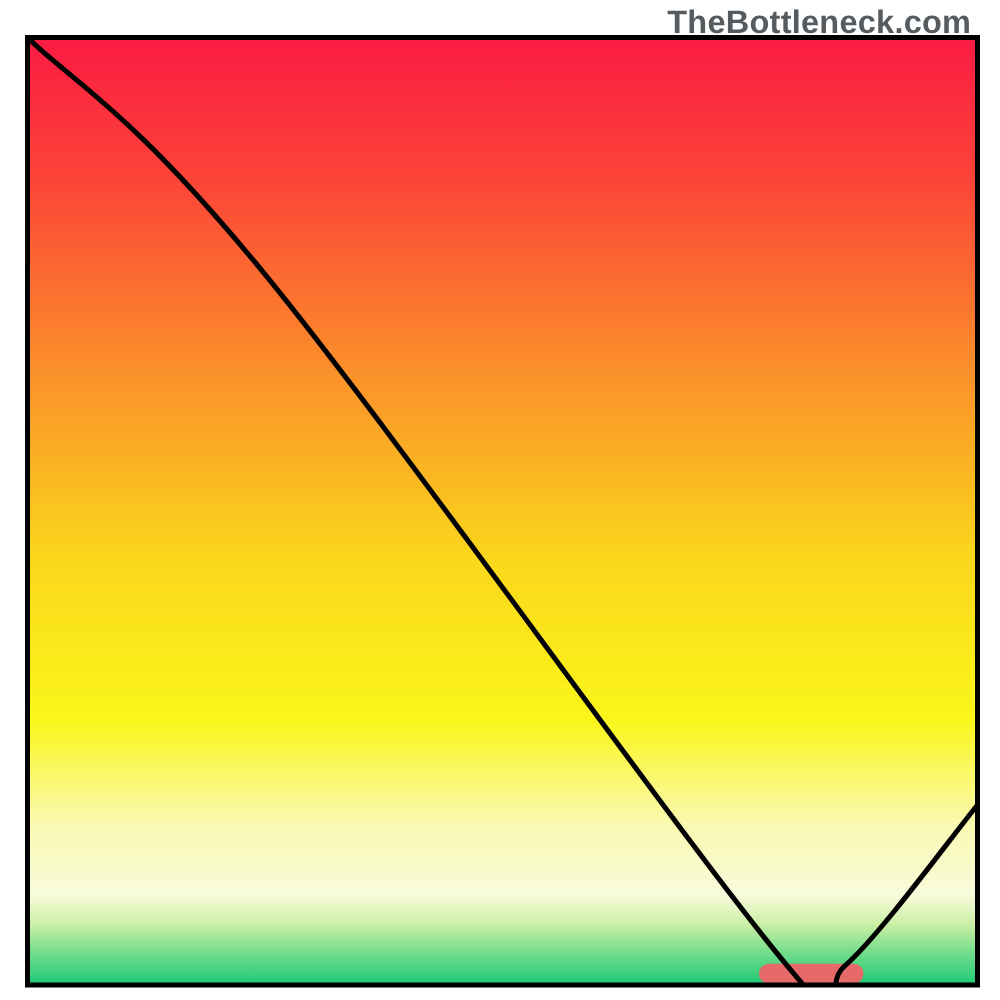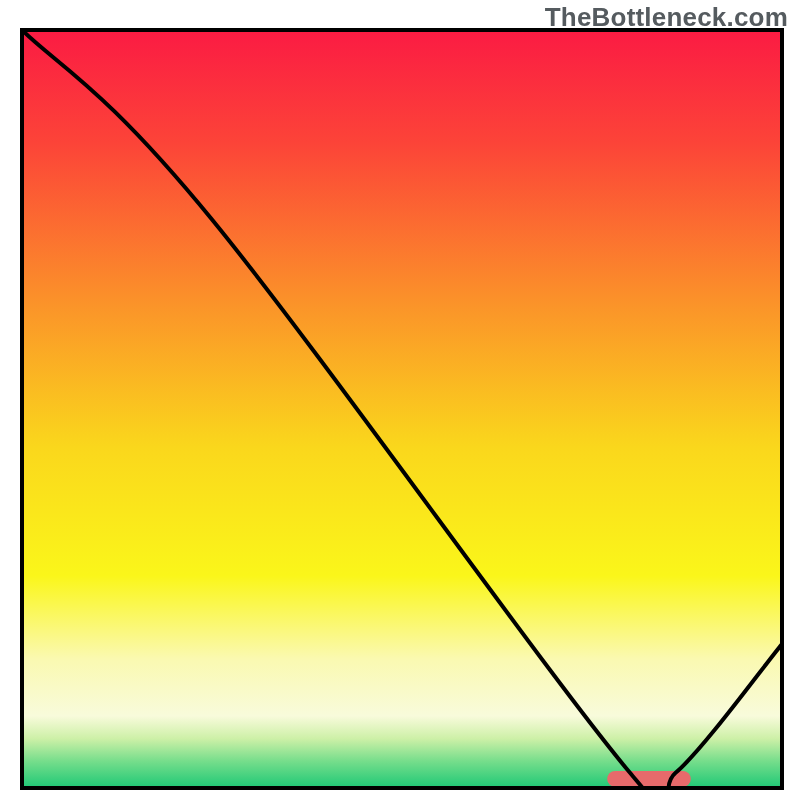--- a/index.html
+++ b/index.html
@@ -12,21 +12,21 @@
     font-family: Arial, Helvetica, sans-serif;
   }
   .wrap {
     position: relative;
     width: 800px;
     height: 800px;
   }
   .watermark {
     position: absolute;
     top: 2px;
-    right: 12px;
+    right: 23px;
     font-size: 26px;
     font-weight: 600;
     color: #555b5f;
     letter-spacing: 0.2px;
     user-select: none;
   }
   svg.plot {
     position: absolute;
     left: 0;
     top: 0;

